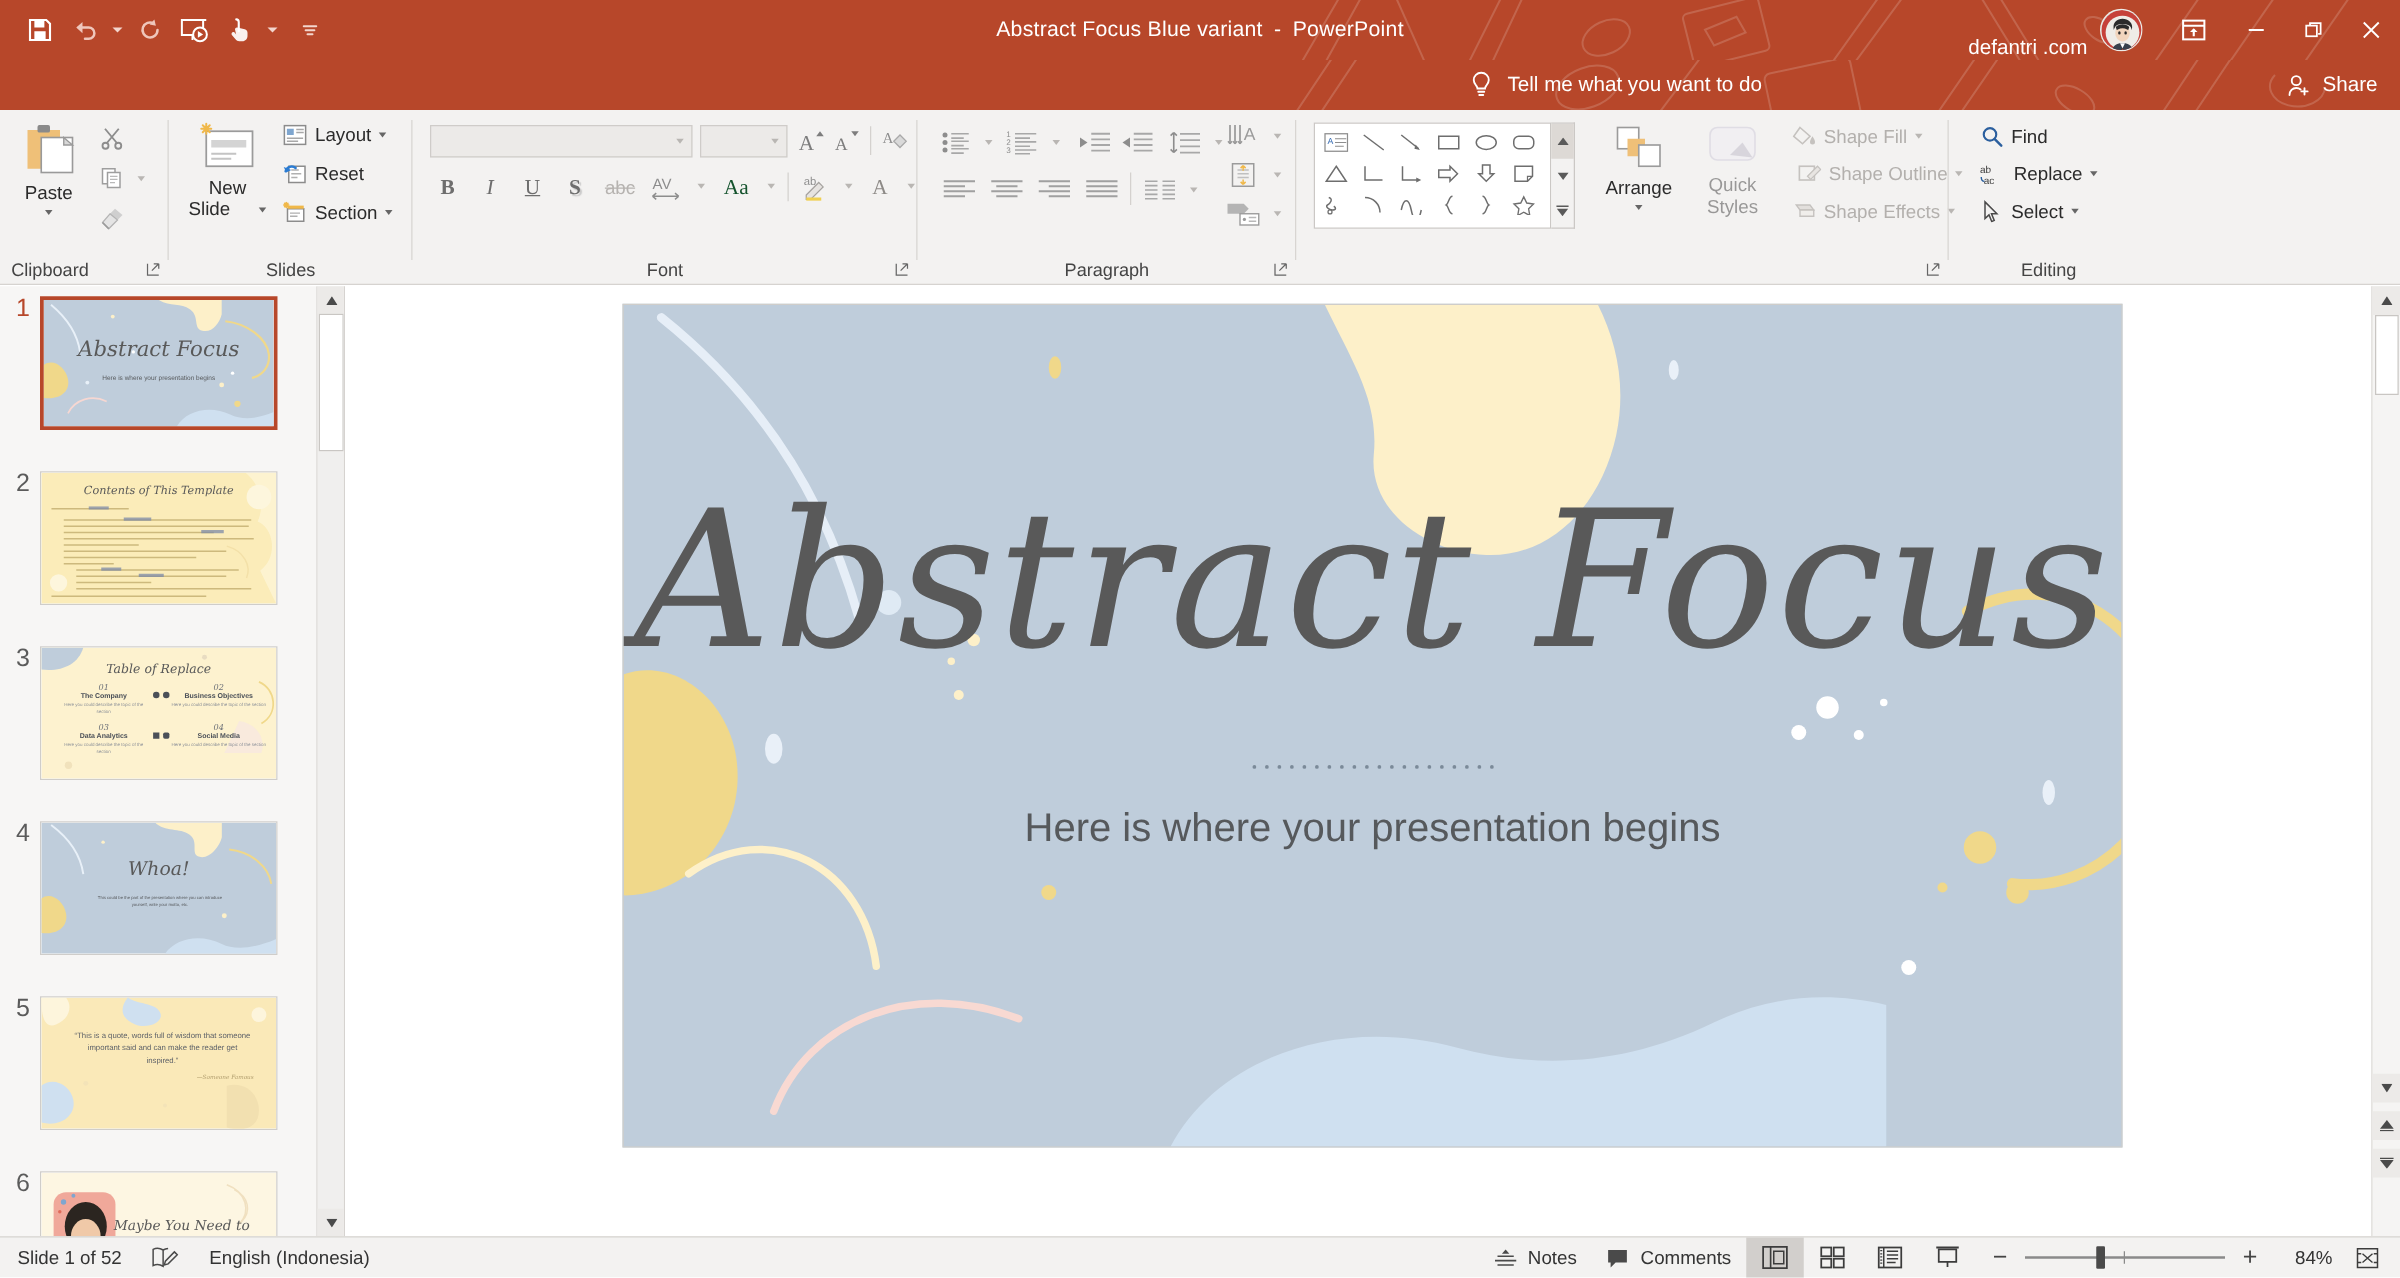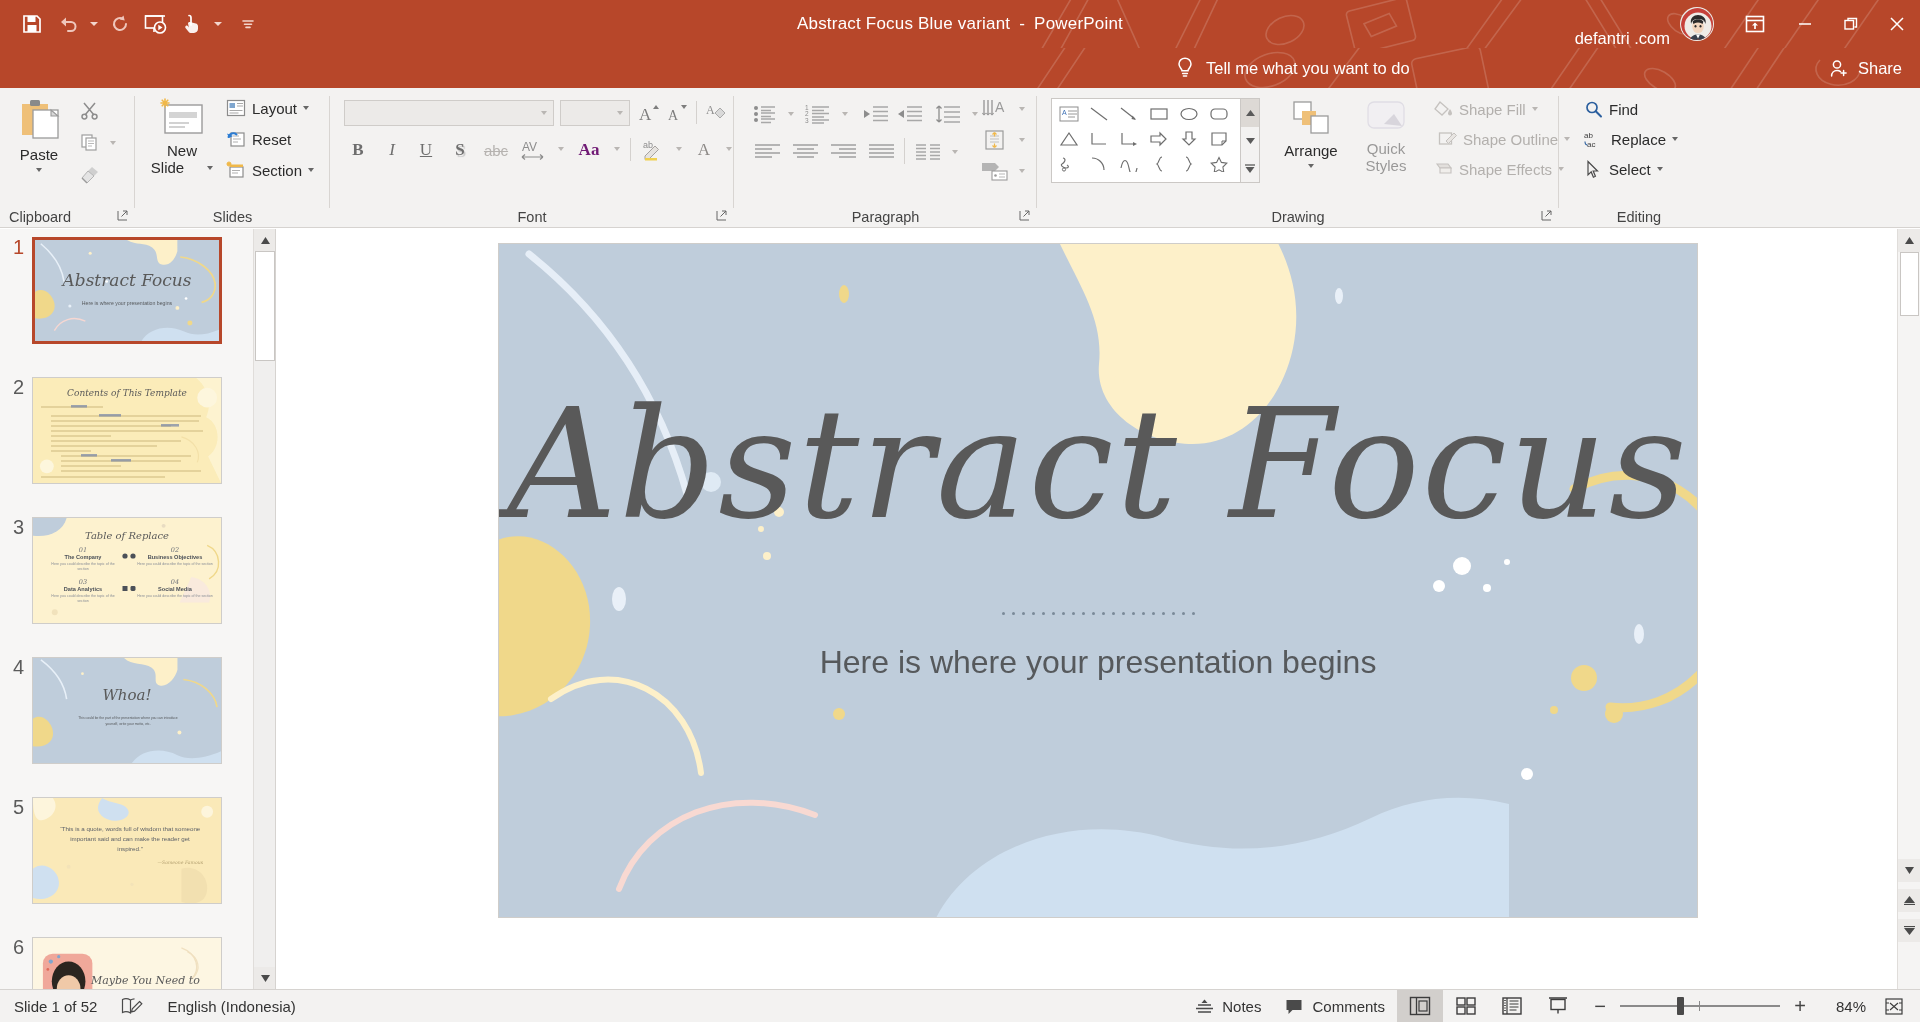--- a/index.html
+++ b/index.html
@@ -488,21 +488,21 @@
       <div class="iconbtn" style="position:absolute;left:186px;top:48px;width:34px;height:28px;">
         <svg width="28" height="25" viewBox="0 0 28 25">
           <text x="3" y="13" font-size="12" fill="#8d8d8d" font-family="Liberation Sans, sans-serif">AV</text>
           <path d="M3 19h21M3 19l3-2.5M3 19l3 2.5M24 19l-3-2.5M24 19l-3 2.5" stroke="#8d8d8d" stroke-width="1.2" fill="none"></path>
         </svg>
       </div>
       <div class="iconbtn split" style="position:absolute;left:221px;top:48px;">
         <span class="mini-caret dim"></span>
       </div>
       <div class="iconbtn" style="position:absolute;left:243px;top:48px;width:32px;height:28px;">
-        <span style="font-size:17px;color:#701a75;font-family:'Liberation Serif',serif;font-weight:bold;">Aa</span>
+        <span style="font-size:17px;color:#14532d;font-family:'Liberation Serif',serif;">Aa</span>
       </div>
       <div class="iconbtn split" style="position:absolute;left:277px;top:48px;">
         <span class="mini-caret dim"></span>
       </div>
       <div style="position:absolute;left:300px;top:50px;width:1px;height:23px;background:#d4d1ce;"></div>
       <div class="iconbtn" style="position:absolute;left:308px;top:48px;width:30px;height:28px;">
         <svg width="25" height="25" viewBox="0 0 25 25">
           <text x="2" y="10" font-size="9" fill="#8d8d8d" font-family="Liberation Sans, sans-serif">ab</text>
           <path d="M4 18l10-10 3.5 3.5-10 10H4z" fill="#e6e3e0" stroke="#a6a3a0" stroke-width="1"></path>
           <rect x="4" y="20" width="12" height="2.5" fill="#f0d050"></rect>
@@ -802,21 +802,20 @@
       </div>
       <div class="smbtn disabled" style="position:absolute;left:392px;top:70px;">
         <svg width="19" height="18" viewBox="0 0 19 18">
           <path d="M3 4h11l3 4H6z" fill="#e2dfdc" stroke="#c5c2bf" stroke-width="1.1"></path>
           <path d="M6 8h11v5H6z" fill="#f0eeeb" stroke="#c5c2bf" stroke-width="1.1"></path>
         </svg>
         <span>Shape Effects</span>
         <span class="mini-caret dim"></span>
       </div>
 
-      <div class="glabel">Drawing</div>
       <div class="dlauncher">
         <svg width="11" height="11" viewBox="0 0 11 11">
             <path d="M1 1v9h9" stroke="#666" stroke-width="1" fill="none"></path>
             <path d="M10 1L4.5 6.5M10 1v4M10 1H6" stroke="#666" stroke-width="1" fill="none"></path>
           </svg>
       </div>
       <div class="divider"></div>
     </div>
 
     <div class="rgroup" style="left:1559px; width:160px;">

